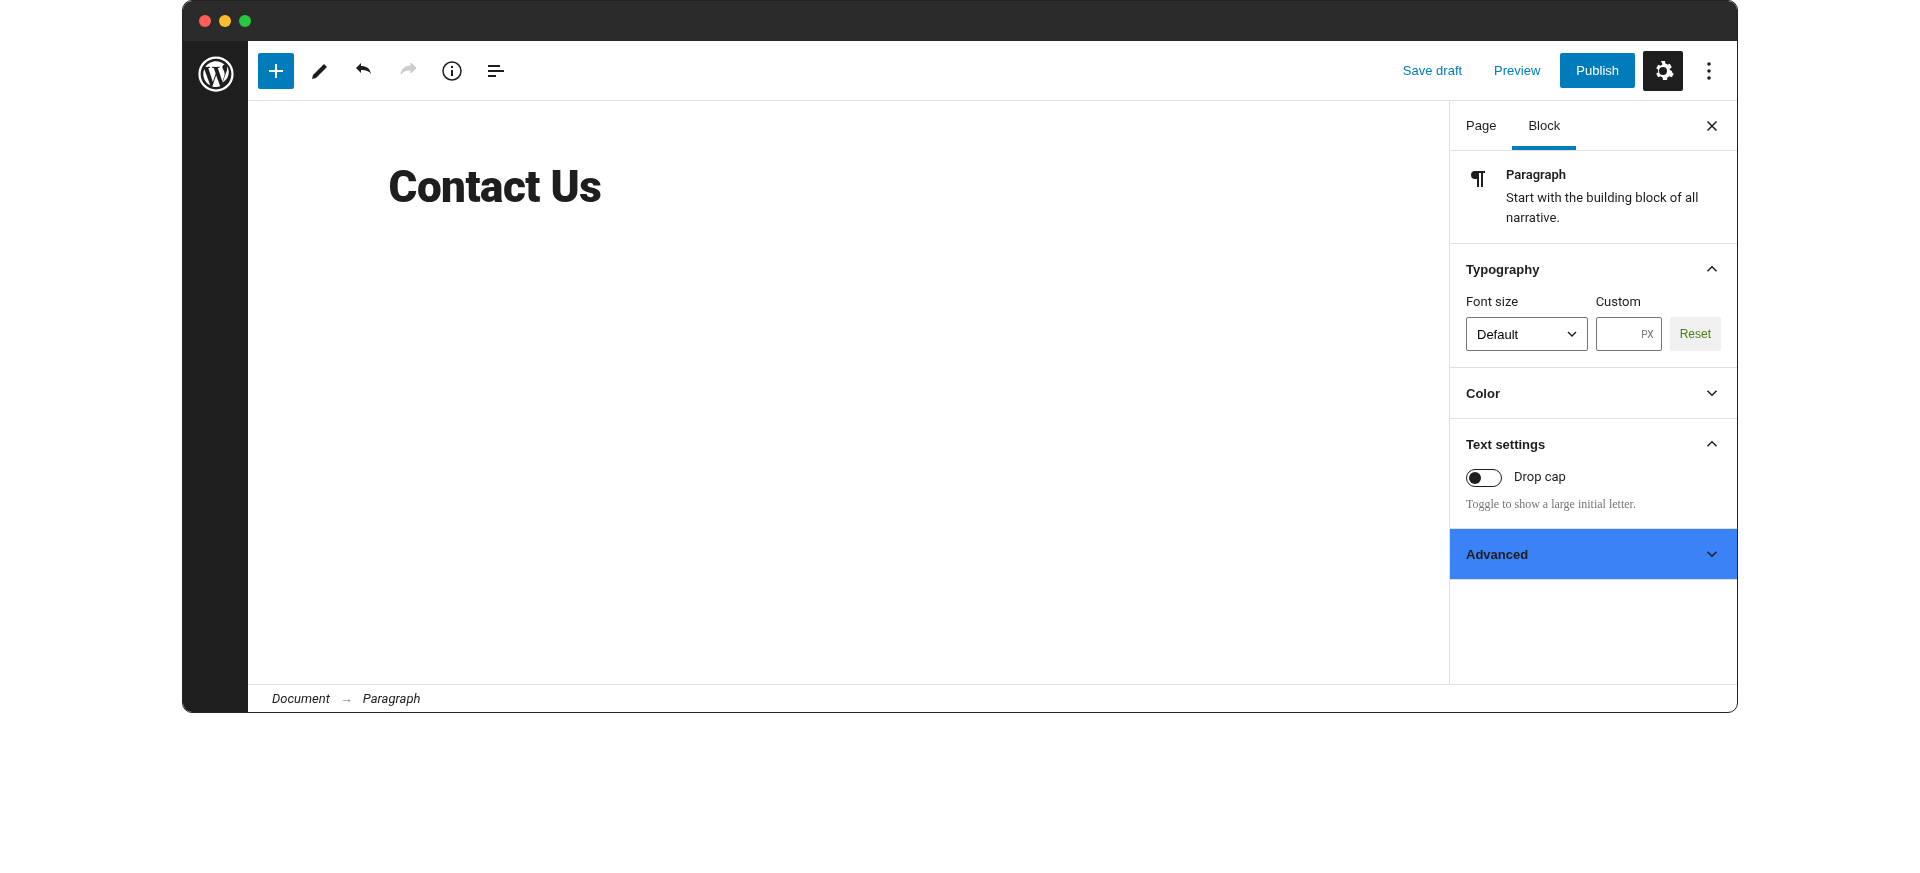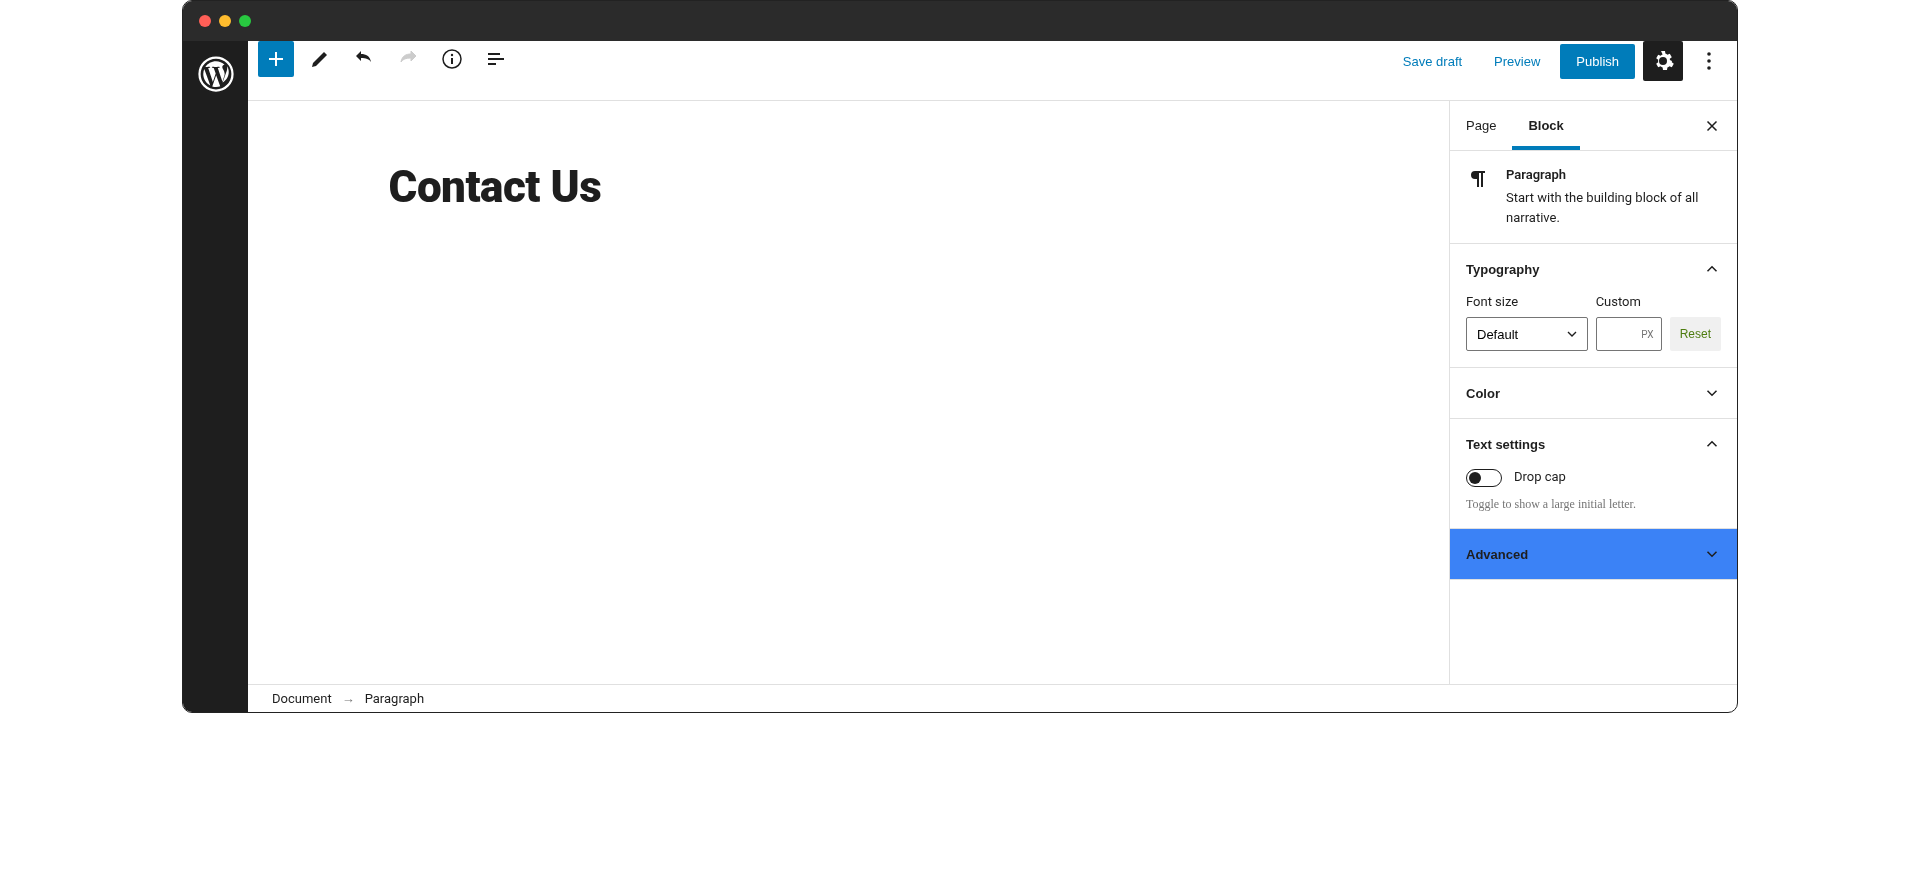--- a/index.html
+++ b/index.html
@@ -13,21 +13,21 @@
     .tl-red { background: #ff5f57; }
     .tl-yellow { background: #febc2e; }
     .tl-green { background: #28c840; }
 
     .app-body { display: flex; flex: 1; min-height: 0; }
     .admin-bar { width: 65px; background: #1e1e1e; display: flex; align-items: flex-start; justify-content: center; padding-top: 15px; flex-shrink: 0; }
     .wp-logo svg { width: 36px; height: 36px; }
 
     .main-area { flex: 1; display: flex; flex-direction: column; min-width: 0; }
     
-    .toolbar { height: 60px; border-bottom: 1px solid #e0e0e0; display: flex; align-items: flex-start; padding: 0 10px; justify-content: space-between; }
+    .toolbar { height: 60px; border-bottom: 1px solid #e0e0e0; display: flex; align-items: center; padding: 0 10px; justify-content: space-between; }
     .toolbar-left { display: flex; align-items: center; gap: 8px; }
     .toolbar-right { display: flex; align-items: center; gap: 8px; }
     
     .icon-btn { width: 36px; height: 36px; border: none; background: transparent; display: inline-flex; align-items: center; justify-content: center; cursor: pointer; border-radius: 2px; }
     .icon-btn svg { width: 24px; height: 24px; }
     .icon-btn.primary { background: #007cba; }
     .icon-btn.primary svg { fill: #fff; stroke: #fff; }
     .icon-btn.dark { background: #1e1e1e; width: 40px; height: 40px; }
     .icon-btn.dark svg { fill: #fff; }
     .icon-btn.disabled svg { fill: #ccc; stroke: #ccc; }
@@ -40,21 +40,21 @@
     .editor-inner { max-width: 920px; margin: 0 auto; }
     .page-title { font-size: 44px; font-weight: 900; letter-spacing: -0.5px; margin-bottom: 40px; }
     .block-placeholder-row { display: flex; align-items: center; justify-content: space-between; }
     .block-placeholder { color: #757575; font-size: 18px; }
     .inline-add { width: 26px; height: 26px; background: #1e1e1e; border: none; display: inline-flex; align-items: center; justify-content: center; cursor: pointer; border-radius: 2px; }
     .inline-add svg { width: 20px; height: 20px; fill: #fff; }
 
     .sidebar { width: 288px; border-left: 1px solid #e0e0e0; display: flex; flex-direction: column; flex-shrink: 0; overflow-y: auto; }
     .sidebar-tabs { display: flex; align-items: center; height: 50px; border-bottom: 1px solid #e0e0e0; position: relative; }
     .sidebar-tab { padding: 0 16px; height: 100%; display: flex; align-items: center; font-size: 13px; cursor: pointer; border: none; background: none; color: #1e1e1e; }
-    .sidebar-tab.active { font-weight: 700; box-shadow: inset 0 -4px 0 #007cba; }
+    .sidebar-tab.active { font-weight: 400; box-shadow: inset 0 -4px 0 #007cba; }
     .sidebar-close { margin-left: auto; padding: 0 16px; background: none; border: none; cursor: pointer; height: 100%; display: flex; align-items: center; }
 
     .panel { border-bottom: 1px solid #e0e0e0; }
     .panel-static { padding: 16px; }
     .panel-header-row { display: flex; align-items: flex-start; gap: 16px; }
     .panel-static h3 { font-size: 13px; font-weight: 600; margin-bottom: 6px; }
     .panel-static p { font-size: 13px; color: #1e1e1e; line-height: 1.5; }
     .pilcrow-icon { width: 24px; height: 24px; flex-shrink: 0; }
 
     .panel-toggle { width: 100%; padding: 16px; display: flex; align-items: center; justify-content: space-between; background: none; border: none; cursor: pointer; font-size: 13px; font-weight: 600; color: #1e1e1e; text-align: left; }
@@ -70,21 +70,21 @@
     .num-input-wrap { position: relative; }
     input[type="number"] { width: 100%; padding: 8px 28px 8px 10px; border: 1px solid #757575; border-radius: 2px; font-size: 13px; height: 34px; }
     .px-suffix { position: absolute; right: 8px; top: 50%; transform: translateY(-50%); font-size: 10px; color: #757575; pointer-events: none; }
     .reset-btn { padding: 8px 10px; background: #f0f0f0; border: none; color: #4d7c0f; font-size: 12px; cursor: not-allowed; height: 34px; border-radius: 2px; }
 
     .toggle-row { display: flex; align-items: flex-start; gap: 12px; margin-bottom: 10px; }
     .toggle { width: 36px; height: 18px; border: 1px solid #1e1e1e; border-radius: 10px; background: #fff; position: relative; cursor: pointer; }
     .toggle-knob { width: 12px; height: 12px; background: #1e1e1e; border-radius: 50%; position: absolute; top: 2px; left: 2px; }
     .help-text { font-size: 12px; color: #757575; font-family: Liberation Serif, serif; }
 
-    .breadcrumb-bar { height: 28px; border-top: 1px solid #e0e0e0; display: flex; align-items: center; padding: 0 24px; font-size: 13px; gap: 10px; flex-shrink: 0; }
+    .breadcrumb-bar { height: 28px; border-top: 1px solid #e0e0e0; display: flex; align-items: center; padding: 0 24px; font-size: 13px; gap: 10px; flex-shrink: 0; font-style: italic; }
     .breadcrumb-sep { color: #757575; }
   </style>
 </head>
 <body>
 
 <div class="window">
   <div class="titlebar">
     <div class="traffic-lights">
       <span class="traffic-light tl-red"></span>
       <span class="traffic-light tl-yellow"></span>

